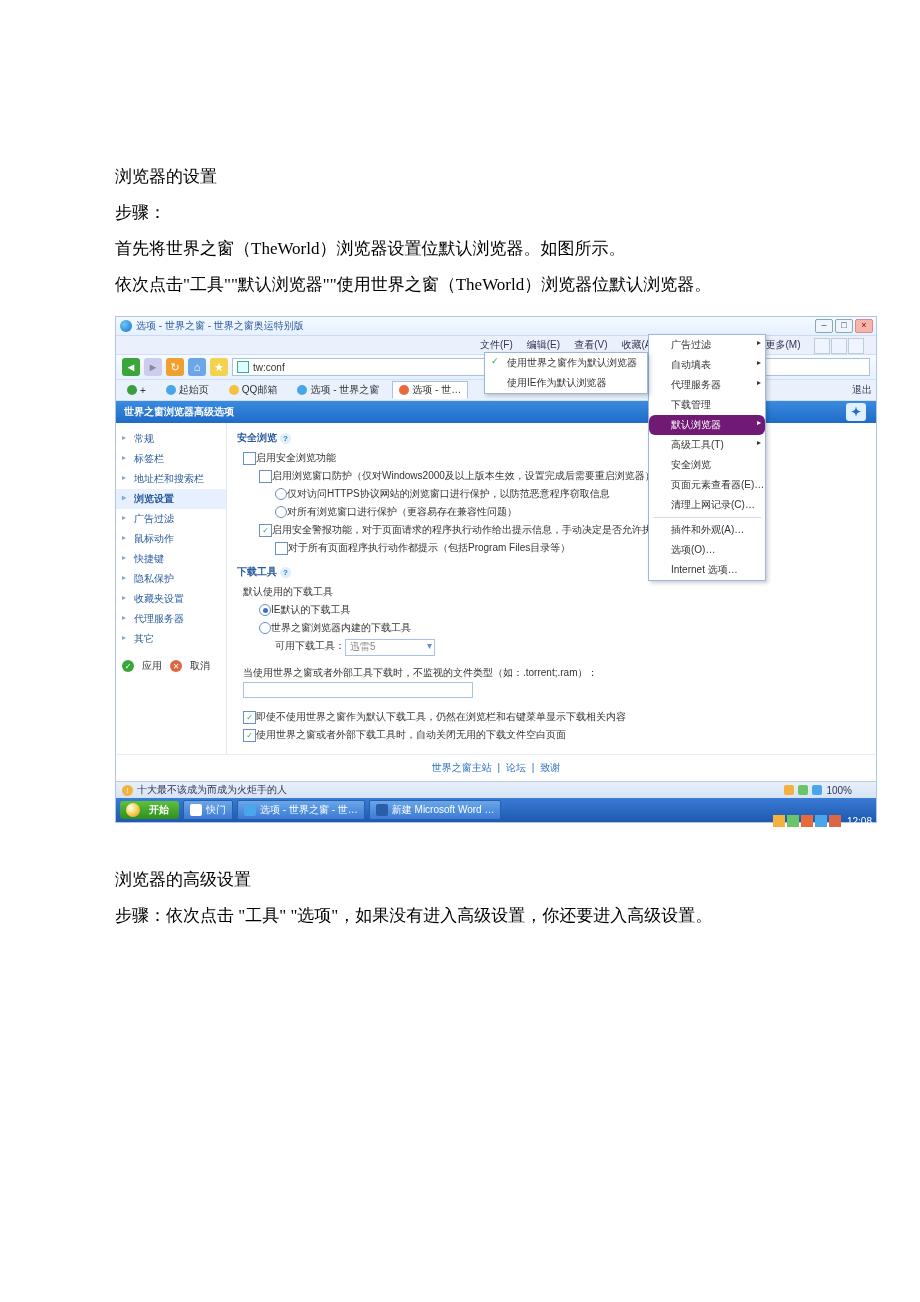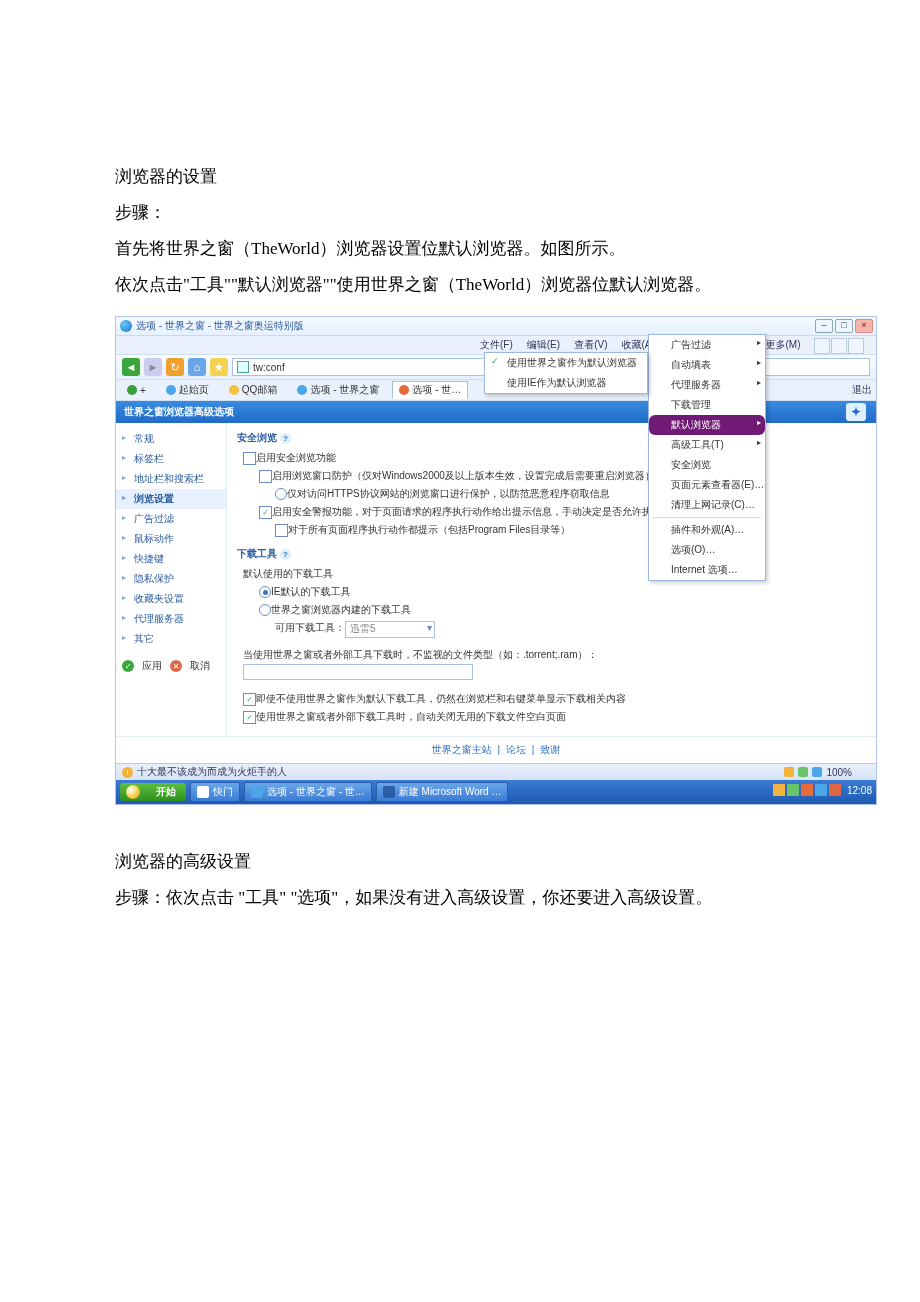--- a/index.html
+++ b/index.html
@@ -150,25 +150,25 @@
   .right-strip {
     position:absolute; right:2px; top:19px; width:60px; height:20px; display:flex; align-items:center; gap:1px;
   }
   .right-strip .mini{width:14px;height:14px;border:1px solid #bcd;background:#eef5ff;}
   .taskbar {
     height: 24px;
     background: linear-gradient(#3a7bd5,#1e59b0);
     display:flex; align-items:center; padding: 0 4px; gap:4px; color:#fff;
     position:relative;
   }
-  .start-btn { background: linear-gradient(#5fbf3f,#2e8f1f); border-radius:3px; padding:2px 10px 2px 6px; display:flex; align-items:flex-start; gap:16px; font-weight:bold;}
+  .start-btn { background: linear-gradient(#5fbf3f,#2e8f1f); border-radius:3px; padding:2px 10px 2px 6px; display:flex; align-items:flex-start; gap:9px; font-weight:bold;}
   .start-orb{ width:14px;height:14px;border-radius:50%;background:radial-gradient(circle at 35% 35%,#fff,#f7d24e,#e08a1f);}
   .task-btn { background: linear-gradient(#6aa6e8,#3a7bd5); border:1px solid #2a5fa8; border-radius:2px; padding:2px 6px; display:flex; align-items:center; gap:4px; }
   .task-btn .ico{width:12px;height:12px;background:#fff;border-radius:2px;}
-  .tray { position:absolute; right:4px; top:4px; display:flex; gap:2px; align-items:center;}
+  .tray { position:absolute; right:4px; top:17px; display:flex; gap:2px; align-items:center;}
   .tray .t{ width:12px;height:12px; }
   .notif-bar {
     height:16px; background: linear-gradient(#e8effa,#d6e4f6); border-top:1px solid #bcd; display:flex; align-items:center; padding:0 6px; gap:4px; color:#335;
   }
   .notif-bar .nico{ width:11px;height:11px;border-radius:50%;background:#f3b23e;color:#fff;display:flex;align-items:center;justify-content:center;font-size:8px;}
   .right-status { position:absolute; right:24px; display:flex; gap:4px; align-items:center;}
 </style>
 </head>
 <body>
 
@@ -274,20 +274,24 @@
               <span>启用安全浏览功能</span>
             </div>
           <div class="chk-line ind1">
               <span class="chk-box"></span>
               <span>启用浏览窗口防护（仅对Windows2000及以上版本生效，设置完成后需要重启浏览器）：</span>
             </div>
           <div class="chk-line ind1" style="padding-left:38px">
               <span class="radio"></span>
               <span>仅对访问HTTPS协议网站的浏览窗口进行保护，以防范恶意程序窃取信息</span>
             </div>
+          <div class="chk-line ind1" style="padding-left:38px">
+              <span class="radio"></span>
+              <span>对所有浏览窗口进行保护（更容易存在兼容性问题）</span>
+            </div>
           <div class="chk-line ind1">
               <span class="chk-box on"></span>
               <span>启用安全警报功能，对于页面请求的程序执行动作给出提示信息，手动决定是否允许执行</span>
             </div>
           <div class="chk-line ind1" style="padding-left:38px">
               <span class="chk-box"></span>
               <span>对于所有页面程序执行动作都提示（包括Program Files目录等）</span>
             </div>
 
           <div class="sec-title" style="margin-top:8px"><span>下载工具</span><span class="help-ico">?</span></div>

